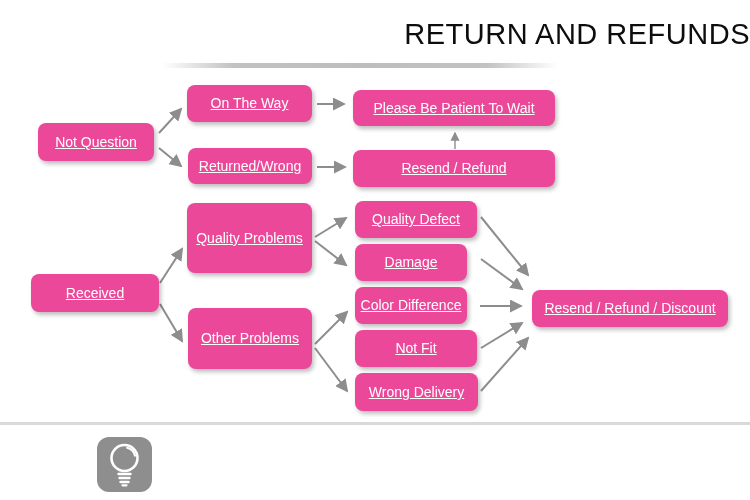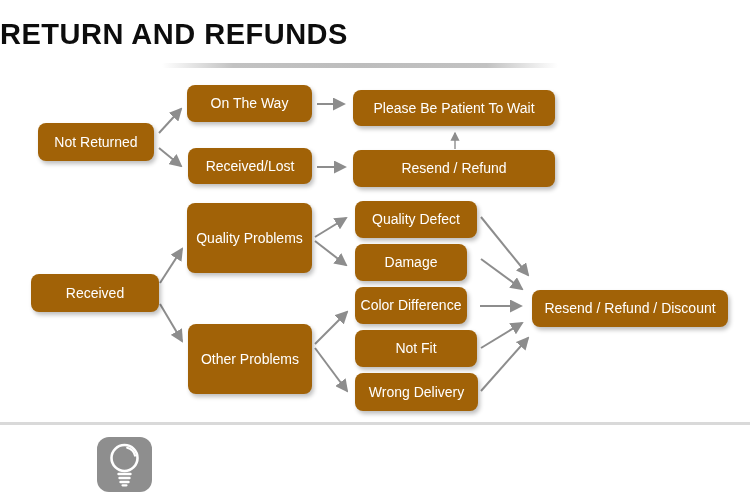--- a/index.html
+++ b/index.html
@@ -2,31 +2,31 @@
 <html><head>
 <meta charset="utf-8">
 <style>
   html,body{margin:0;padding:0;background:#fff;}
   .canvas{
     position:relative;width:750px;height:500px;background:#ffffff;overflow:hidden;
     font-family:"Liberation Sans","DejaVu Sans",sans-serif;
   }
   .page-title{
     position:absolute;left:0;top:18px;width:750px;margin:0;
-    text-align:left;font-size:29px;font-weight:bold;letter-spacing:.5px;color:#0d0d0d;
+    text-align:right;font-size:29px;font-weight:normal;letter-spacing:.5px;color:#0d0d0d;
   }
   .title-underline{
     position:absolute;left:162px;top:63px;width:396px;height:5px;border-radius:3px;
     background:linear-gradient(to right,rgba(190,190,190,0) 0%,#c2c2c2 18%,#bdbdbd 50%,#c2c2c2 82%,rgba(190,190,190,0) 100%);
   }
   .edges{position:absolute;left:0;top:0;width:750px;height:500px;}
   .node{
     position:absolute;display:flex;align-items:center;justify-content:center;
-    background:#a16207;color:#ffffff;border-radius:8px;font-size:14px;
-    text-align:center;line-height:1.15;box-shadow:2px 3px 4px rgba(0,0,0,.25);
+    background:#ec4899;color:#ffffff;border-radius:8px;font-size:14px;
+    text-align:center;line-height:1.15;box-shadow:2px 3px 4px rgba(0,0,0,.25);text-decoration:underline;
   }
   .divider{
     position:absolute;left:0;top:422px;width:750px;height:3px;background:#d9d9d9;
   }
   .footer-icon{
     position:absolute;left:97px;top:437px;width:55px;height:55px;border-radius:12px;
     background:#8e8e8e;display:flex;align-items:center;justify-content:center;
   }
   .footer-text{
     position:absolute;left:160px;top:437px;height:55px;display:flex;align-items:center;
@@ -60,29 +60,29 @@
       <line x1="315" y1="344" x2="347" y2="312" marker-end="url(#ah)"></line>
       <line x1="315" y1="348" x2="347" y2="391" marker-end="url(#ah)"></line>
       <line x1="481" y1="217" x2="528" y2="275" marker-end="url(#ah)"></line>
       <line x1="481" y1="259" x2="522" y2="289" marker-end="url(#ah)"></line>
       <line x1="480" y1="306" x2="521" y2="306" marker-end="url(#ah)"></line>
       <line x1="481" y1="348" x2="522" y2="323" marker-end="url(#ah)"></line>
       <line x1="481" y1="391" x2="528" y2="338" marker-end="url(#ah)"></line>
     </g>
   </svg>
 
-  <div class="node" style="left:38px;top:123px;width:116px;height:38px">Not Returned</div>
+  <div class="node" style="left:38px;top:123px;width:116px;height:38px">Not Question</div>
   <div class="node" style="left:187px;top:85px;width:125px;height:37px">On The Way</div>
   <div class="node" style="left:353px;top:90px;width:202px;height:36px">Please Be Patient To Wait</div>
-  <div class="node" style="left:188px;top:148px;width:124px;height:36px">Received/Lost</div>
+  <div class="node" style="left:188px;top:148px;width:124px;height:36px">Returned/Wrong</div>
   <div class="node" style="left:353px;top:150px;width:202px;height:37px">Resend / Refund</div>
 
   <div class="node" style="left:31px;top:274px;width:128px;height:38px">Received</div>
   <div class="node" style="left:187px;top:203px;width:125px;height:70px">Quality Problems</div>
-  <div class="node" style="left:188px;top:324px;width:124px;height:70px">Other Problems</div>
+  <div class="node" style="left:188px;top:308px;width:124px;height:61px">Other Problems</div>
 
   <div class="node" style="left:355px;top:201px;width:122px;height:37px">Quality Defect</div>
   <div class="node" style="left:355px;top:244px;width:112px;height:37px">Damage</div>
   <div class="node" style="left:355px;top:287px;width:112px;height:37px">Color Difference</div>
   <div class="node" style="left:355px;top:330px;width:122px;height:37px">Not Fit</div>
   <div class="node" style="left:355px;top:373px;width:123px;height:38px">Wrong Delivery</div>
 
   <div class="node" style="left:532px;top:290px;width:196px;height:37px">Resend / Refund / Discount</div>
 
   <div class="divider"></div>

